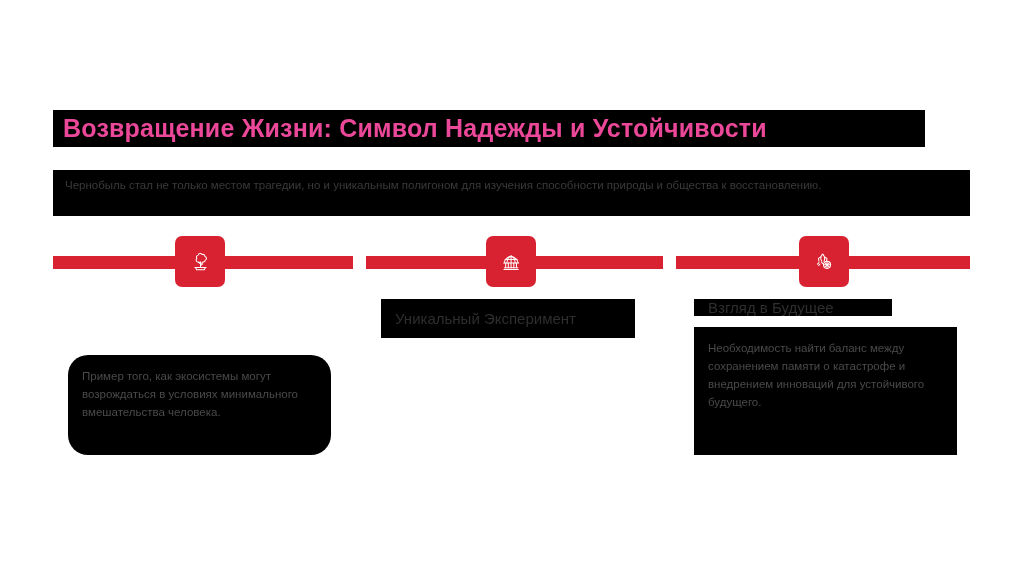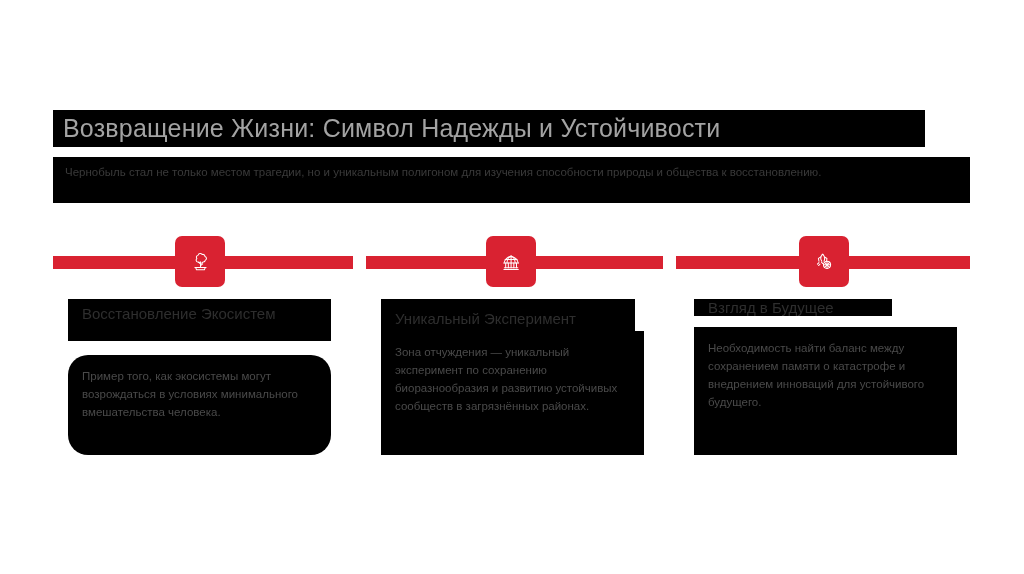--- a/index.html
+++ b/index.html
@@ -30,33 +30,33 @@
     top: 110px;
     width: 872px;
     height: 37px;
     background: #000000;
     display: flex;
     align-items: center;
     padding-left: 10px;
     box-sizing: border-box;
   }
   .title-text {
-    color: #a3a3a3;
+    color: #ec4899;
     font-size: 25px;
     line-height: 1;
-    font-weight: 400;
+    font-weight: 700;
     letter-spacing: 0.2px;
     white-space: nowrap;
   }
 
   
   .subtitle-bar {
     position: absolute;
     left: 53px;
-    top: 157px;
+    top: 170px;
     width: 917px;
     height: 46px;
     background: #000000;
     padding: 7px 12px 0 12px;
     box-sizing: border-box;
   }
   .subtitle-text {
     color: #3a3a3a;
     font-size: 11.5px;
     line-height: 17px;
@@ -203,33 +203,27 @@
           <path d="M12.6 12.4l5.5 5.4"></path>
           <path d="M18.1 12.4l-5.5 5.4"></path>
         </svg>
       </span>
     </div>
 
     <div class="tl-seg" style="left:849px; width:121px;"></div>
 
   </div>
 
-  <div class="card-title-box" id="card1-title">
-    <div class="card-title-text">Восстановление Экосистем</div>
-  </div>
   <div class="card-body-box" id="card1-body">
     <div class="card-body-text">Пример того, как экосистемы могут возрождаться в условиях минимального вмешательства человека.</div>
   </div>
 
   <div class="card-title-box" id="card2-title">
     <div class="card-title-text">Уникальный Эксперимент</div>
   </div>
-  <div class="card-body-box" id="card2-body">
-    <div class="card-body-text">Зона отчуждения — уникальный эксперимент по сохранению биоразнообразия и развитию устойчивых сообществ в загрязнённых районах.</div>
-  </div>
 
   <div class="card-title-box" id="card3-title">
     <div class="card-title-text">Взгляд в Будущее</div>
   </div>
   <div class="card-body-box" id="card3-body">
     <div class="card-body-text">Необходимость найти баланс между сохранением памяти о катастрофе и внедрением инноваций для устойчивого будущего.</div>
   </div>
 
 </div>
 

